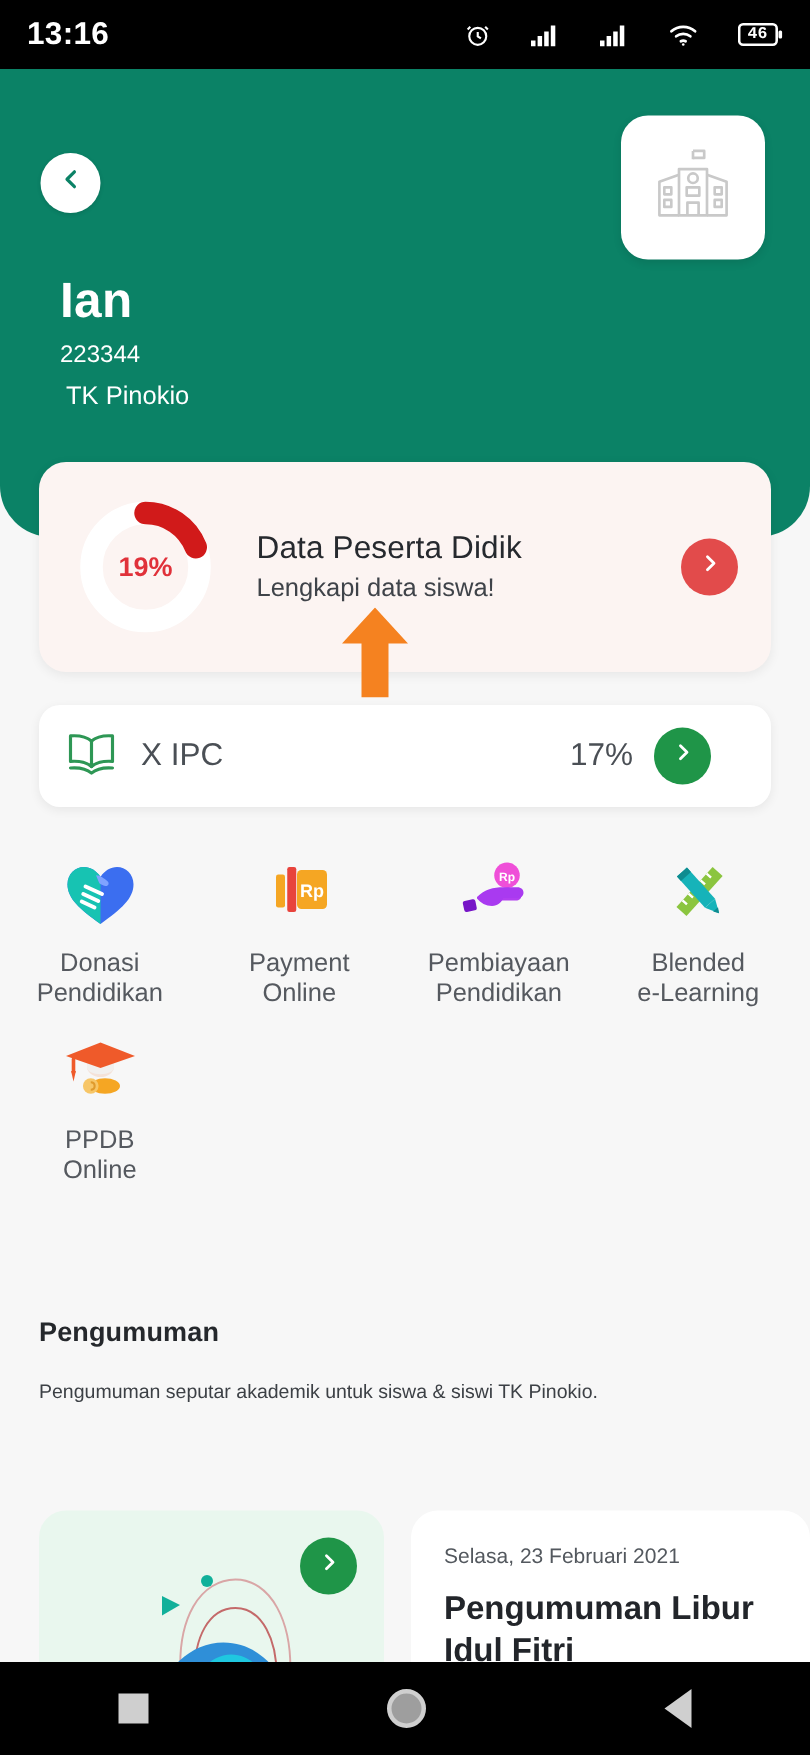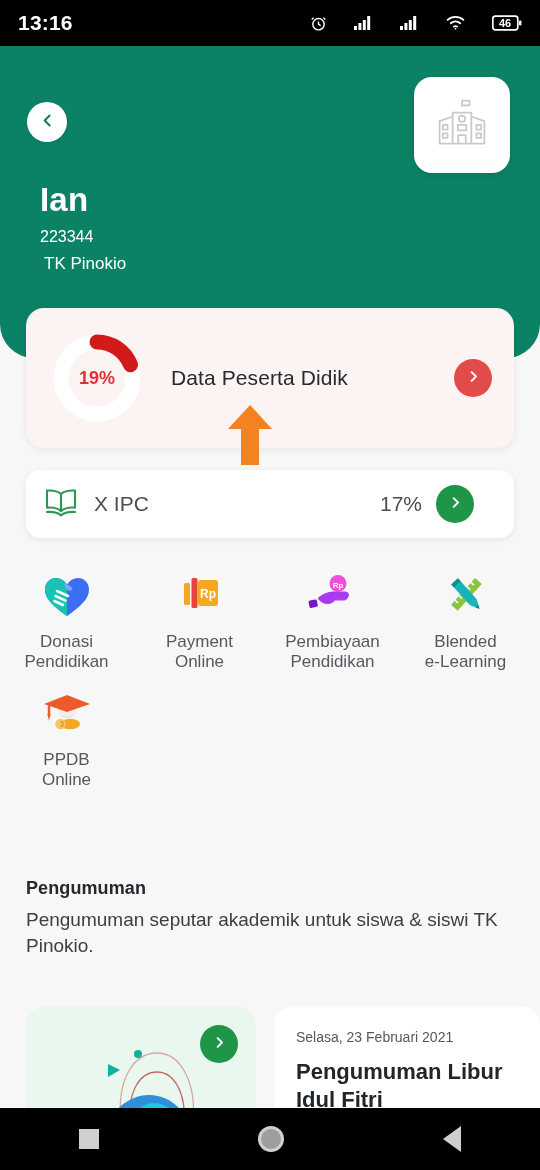--- a/index.html
+++ b/index.html
@@ -13,21 +13,21 @@
   .phone { position:relative; width:540px; height:1170px; overflow:hidden; background:#f7f7f7; }
 
   
   .statusbar {
     position:absolute; top:0; left:0; width:540px; height:46px;
     background:#000; color:#fff;
     display:flex; align-items:center; justify-content:space-between;
     padding:0 18px;
   }
   .clock { font-size:21px; font-weight:bold; letter-spacing:.2px; }
-  .sysicons { display:flex; align-items:flex-start; gap:27px; }
+  .sysicons { display:flex; align-items:center; gap:27px;font-family:Liberation Mono, monospace; }
   .sysicons svg { display:block; }
   .batt { position:relative; display:flex; align-items:center; }
   .batt-txt {
     position:absolute; left:0; right:4px; top:0; bottom:0;
     display:flex; align-items:center; justify-content:center;
     font-size:11px; font-weight:bold; color:#fff;
   }
 
   
   .header {
@@ -111,21 +111,21 @@
   .menu-label {
     margin-top:10px; text-align:center; font-size:17px; color:#55595f;
     line-height:1.18; width:124px;
   }
 
   
   .ann-head {
     position:absolute; top:878px; left:26px; width:490px;
   }
   .ann-title { font-size:18px; font-weight:bold; color:#25282c; letter-spacing:.1px; }
-  .ann-desc { font-size:19px; color:#3c4045; margin-top:8px; line-height:1.35; }
+  .ann-desc { font-size:13px; color:#3c4045; margin-top:20px; line-height:1.35; }
 
   .ann-row { position:absolute; top:1007px; left:26px; display:flex; gap:18px; }
   .ann-card-img {
     width:230px; height:130px; background:#e9f7ee; border-radius:18px;
     position:relative; overflow:hidden; flex:none;
   }
   .ann-card-img .circ-btn { position:absolute; top:18px; right:18px; margin:0; }
   .ann-card-txt {
     width:266px; height:130px; background:#fff; border-radius:18px;
     padding:22px 20px 0 22px; flex:none; overflow:hidden;
@@ -236,20 +236,21 @@
     <div class="ring-wrap">
       <svg width="100" height="100" viewBox="0 0 100 100">
         <circle cx="50" cy="50" r="36" fill="none" stroke="#ffffff" stroke-width="15"></circle>
         <circle id="prog-arc" cx="50" cy="50" r="36" fill="none" stroke="#d11a1a" stroke-width="15" stroke-linecap="round" transform="rotate(-90 50 50)" stroke-dasharray="42.97698750110837 226.1946710584651"></circle>
       </svg>
       <div class="ring-pct">19%</div>
     </div>
 
     <div class="data-texts">
       <div class="data-title">Data Peserta Didik</div>
+      <div class="data-sub">Lengkapi data siswa!</div>
     </div>
 
     <div class="circ-btn circ-red">
       <span>
         <svg width="15" height="15" viewBox="0 0 24 24" fill="none" stroke="#fff" stroke-width="3" stroke-linecap="round" stroke-linejoin="round">
           <polyline points="9 5 16 12 9 19"></polyline>
         </svg>
       </span>
     </div>
   </div>

